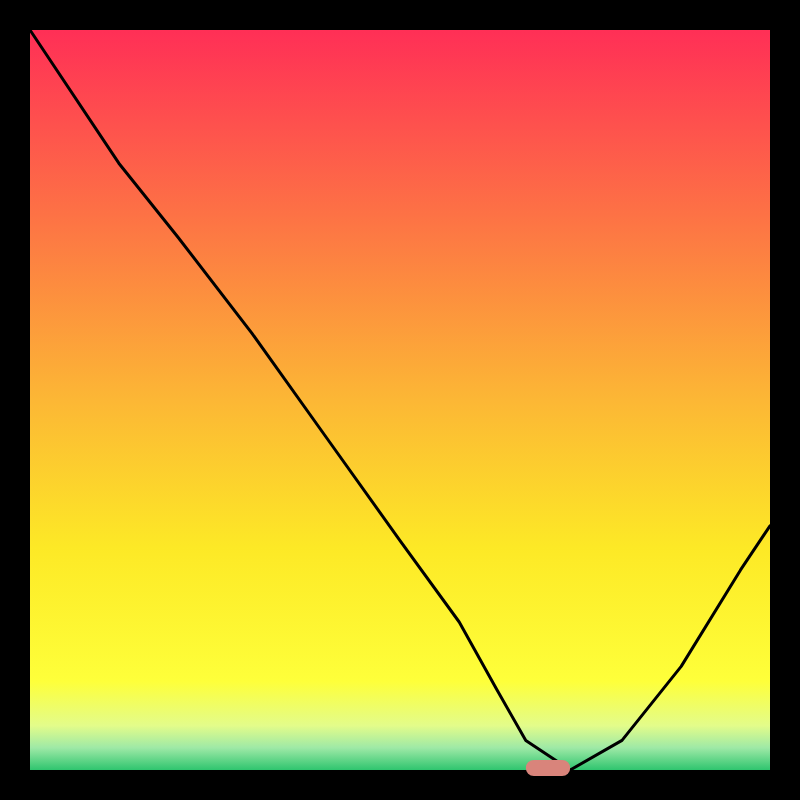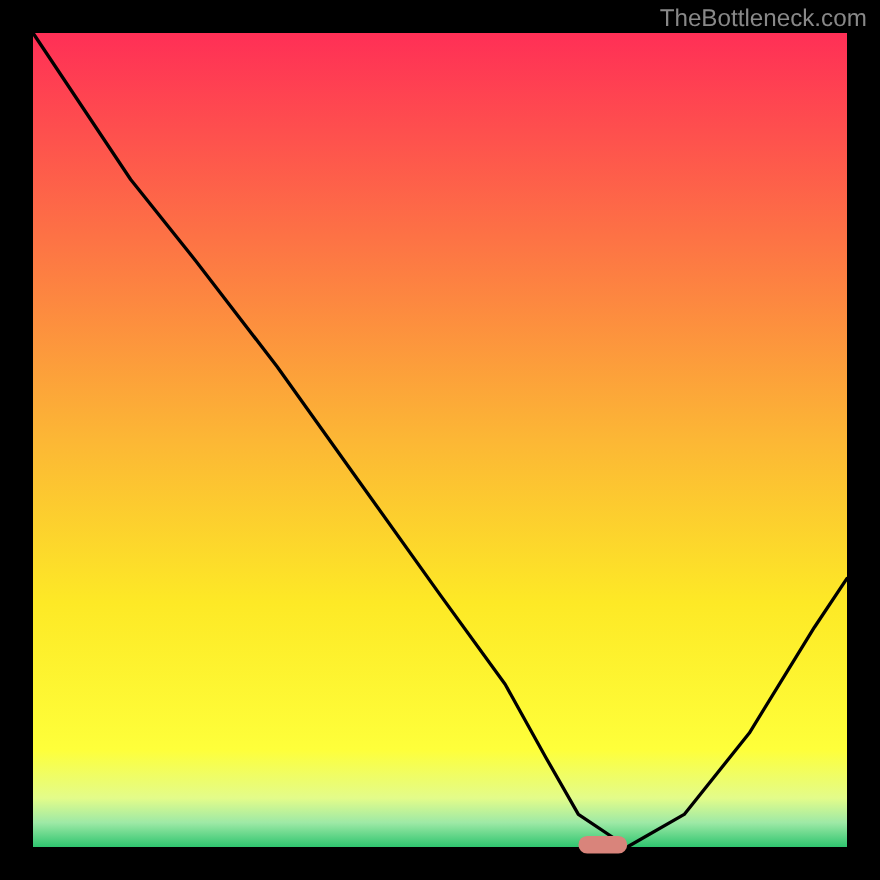--- a/index.html
+++ b/index.html
@@ -25,21 +25,20 @@
     z-index: 10;
   }
   svg {
     display: block;
   }
 </style>
 </head>
 <body>
 
 <div class="container">
-  <div class="watermark">TheBottleneck.com</div>
   <svg id="chart-svg" width="800" height="800" viewBox="0 0 800 800">
       <defs>
         <linearGradient id="bg-grad" x1="0" y1="0" x2="0" y2="1">
           <stop offset="0.0%" stop-color="#ff2f56"></stop>
           <stop offset="25.0%" stop-color="#fd7245"></stop>
           <stop offset="50.0%" stop-color="#fcb735"></stop>
           <stop offset="70.0%" stop-color="#fde926"></stop>
           <stop offset="88.0%" stop-color="#feff3a"></stop>
           <stop offset="94.0%" stop-color="#e3fc8a"></stop>
           <stop offset="97.0%" stop-color="#9ee9a6"></stop>

